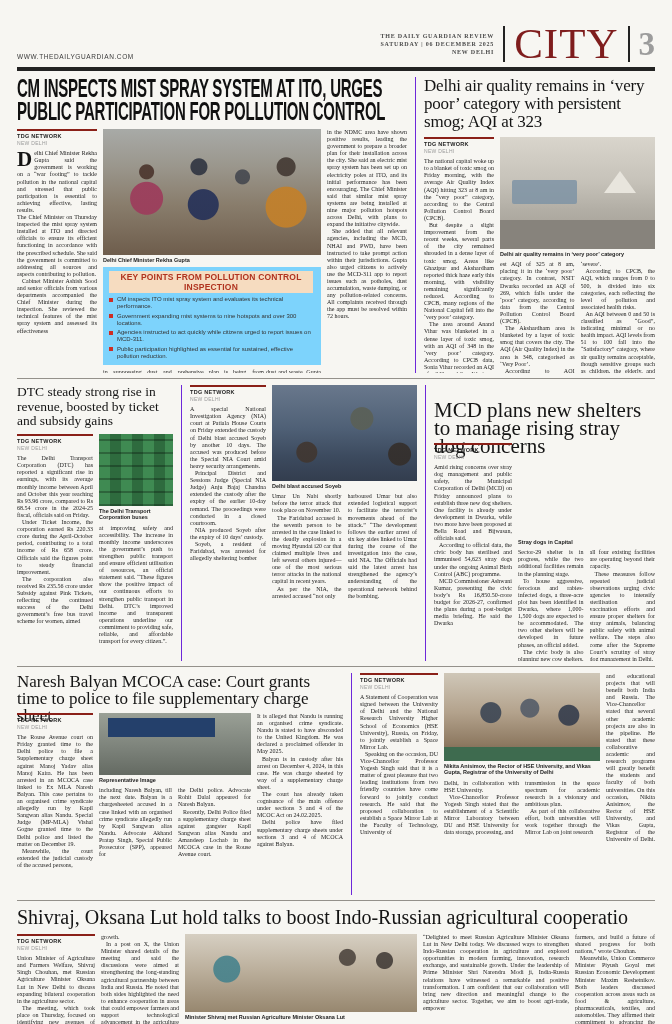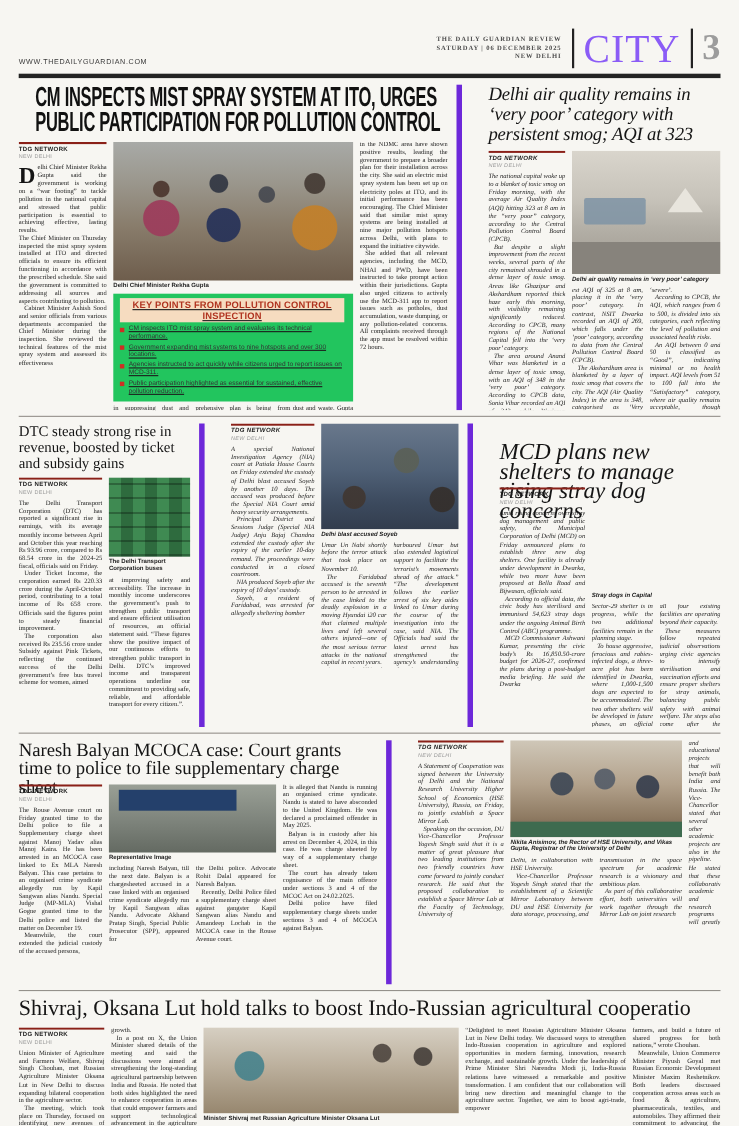--- a/index.html
+++ b/index.html
@@ -10,35 +10,35 @@
     font-family:"Liberation Serif", serif;
   }
   
   .masthead { padding:26px 17px 0 17px; }
   .mast-row { display:flex; align-items:flex-end; justify-content:space-between; }
   .site-url { font-family:"Liberation Sans",sans-serif; font-size:6.5px; letter-spacing:.6px; color:#3a3a3a; padding-bottom:2px; }
   .mast-right { display:flex; align-items:center; }
   .pub-block { text-align:right; font-family:"Liberation Serif",serif; font-weight:bold; font-size:6px; line-height:8px; letter-spacing:.8px; color:#4c4c4c; }
   .mast-divider { width:2px; height:36px; background:#22222
 2; background:#222; margin:0 9px; }
-  .section-name { font-family:"Liberation Serif",serif; font-size:36px; line-height:34px; letter-spacing:1px; color:#8b5cf6; }
+  .section-name { font-family:"Liberation Serif",serif; font-size:43px; line-height:34px; letter-spacing:1px; color:#7f1d1d; }
   .page-number { font-family:"Liberation Serif",serif; font-size:33px; line-height:34px; font-weight:bold; color:#9c9c9c; }
   .mast-rule { height:4px; background:#232323; margin-top:5px; }
   
   .row { display:grid; padding:6px 17px 0 17px; overflow:hidden; }
   .row1 { grid-template-columns:398px 1fr; column-gap:0; height:302px; }
   .row2 { grid-template-columns:164px 244px 1fr; height:282px; }
   .row3 { grid-template-columns:334px 1fr; height:228px; }
   .row4 { grid-template-columns:1fr; height:148px; }
   .hr-row { height:1px; background:#94918b; margin:5px 17px 0 17px; }
-  .row > .art + .art { border-left:5px solid #6d28d9; padding-left:24px;font-style:italic; }
+  .row > .art + .art { border-left:1px solid #6d28d9; padding-left:8px; }
   .art { overflow:hidden; padding-right:8px; }
   .art:last-child { padding-right:0; }
   
-  .hl-main { height:48px; overflow:hidden; margin-bottom:4px;margin-left:15px; }
+  .hl-main { height:48px; overflow:hidden; margin-bottom:4px; }
   .hl-main-inner { display:block; width:665px; transform:scaleX(0.60); transform-origin:0 0;
     font-family:"Liberation Sans",sans-serif; font-weight:bold; font-size:25px; line-height:23px; letter-spacing:-.4px; color:#111; }
   .hl-serif { font-family:"Liberation Serif",serif; font-weight:500; color:#151515; margin-bottom:4px; }
   .hl-aqi { font-size:17px; line-height:18px; height:56px; letter-spacing:-.2px; }
   .hl-dtc { font-size:13.5px; line-height:14.5px; height:45px; }
   .hl-blast { font-size:17px; line-height:18px; height:38px; }
   .hl-mcd { font-size:21px; line-height:18px; height:38px;margin-top:16px; }
   .hl-balyan { font-size:17px; line-height:17px; height:36px; }
   .hl-du { font-size:17.5px; line-height:18.5px; height:39px; }
   .hl-agri { font-size:20px; line-height:21px; height:23px; white-space:nowrap; overflow:hidden; }
@@ -96,21 +96,21 @@
       radial-gradient(circle at 80% 48%, rgba(52,60,76,.9) 0 10px, transparent 11px),
       linear-gradient(180deg,#cfc7b8 0,#b3a28c 45%,#8e7a62 80%,#6e5c48 100%); }
   .du-table { position:absolute; bottom:0; width:100%; height:16%; background:#3e6b4f; }
   .agri-photo { height:78px;
     background:
       radial-gradient(circle at 18% 45%, rgba(70,130,140,.9) 0 13px, transparent 14px),
       radial-gradient(circle at 70% 30%, rgba(70,62,56,.85) 0 8px, transparent 9px),
       radial-gradient(circle at 86% 34%, rgba(60,54,50,.85) 0 8px, transparent 9px),
       linear-gradient(180deg,#d6cfc2 0,#bcb09d 45%,#97876f 100%); }
   
-  .keypoints { background:#22c55e; padding:4px 8px 3px 6px; margin-top:1px;text-decoration:underline; }
+  .keypoints { background:#7dd3fc; padding:4px 8px 3px 6px; margin-top:1px; }
   .kp-title { font-family:"Liberation Sans",sans-serif; font-weight:bold; font-size:8.5px; letter-spacing:.2px; color:#b03420; text-align:center; background:#f6dcc0; padding:1px 0; margin-bottom:3px; }
   .keypoints ul { list-style:none; }
   .kp-item { font-family:"Liberation Sans",sans-serif; font-size:6px; line-height:7px; color:#333; padding-left:8px; position:relative; margin-bottom:2.5px; }
   .kp-item::before { content:""; position:absolute; left:0; top:1.5px; width:4px; height:4px; background:#cf2e24; }
   .cm-below { display:grid; grid-template-columns:1fr 1fr 1fr; column-gap:6px; margin-top:4px; }
   .mini-col { font-size:6px; line-height:7.1px; text-align:justify; }
   
   .cm-grid { grid-template-columns:80px 1fr 80px; height:250px; }
   .aqi-grid { grid-template-columns:70px 1fr; height:242px; }
   .dtc-grid { grid-template-columns:76px 1fr; height:230px; }

